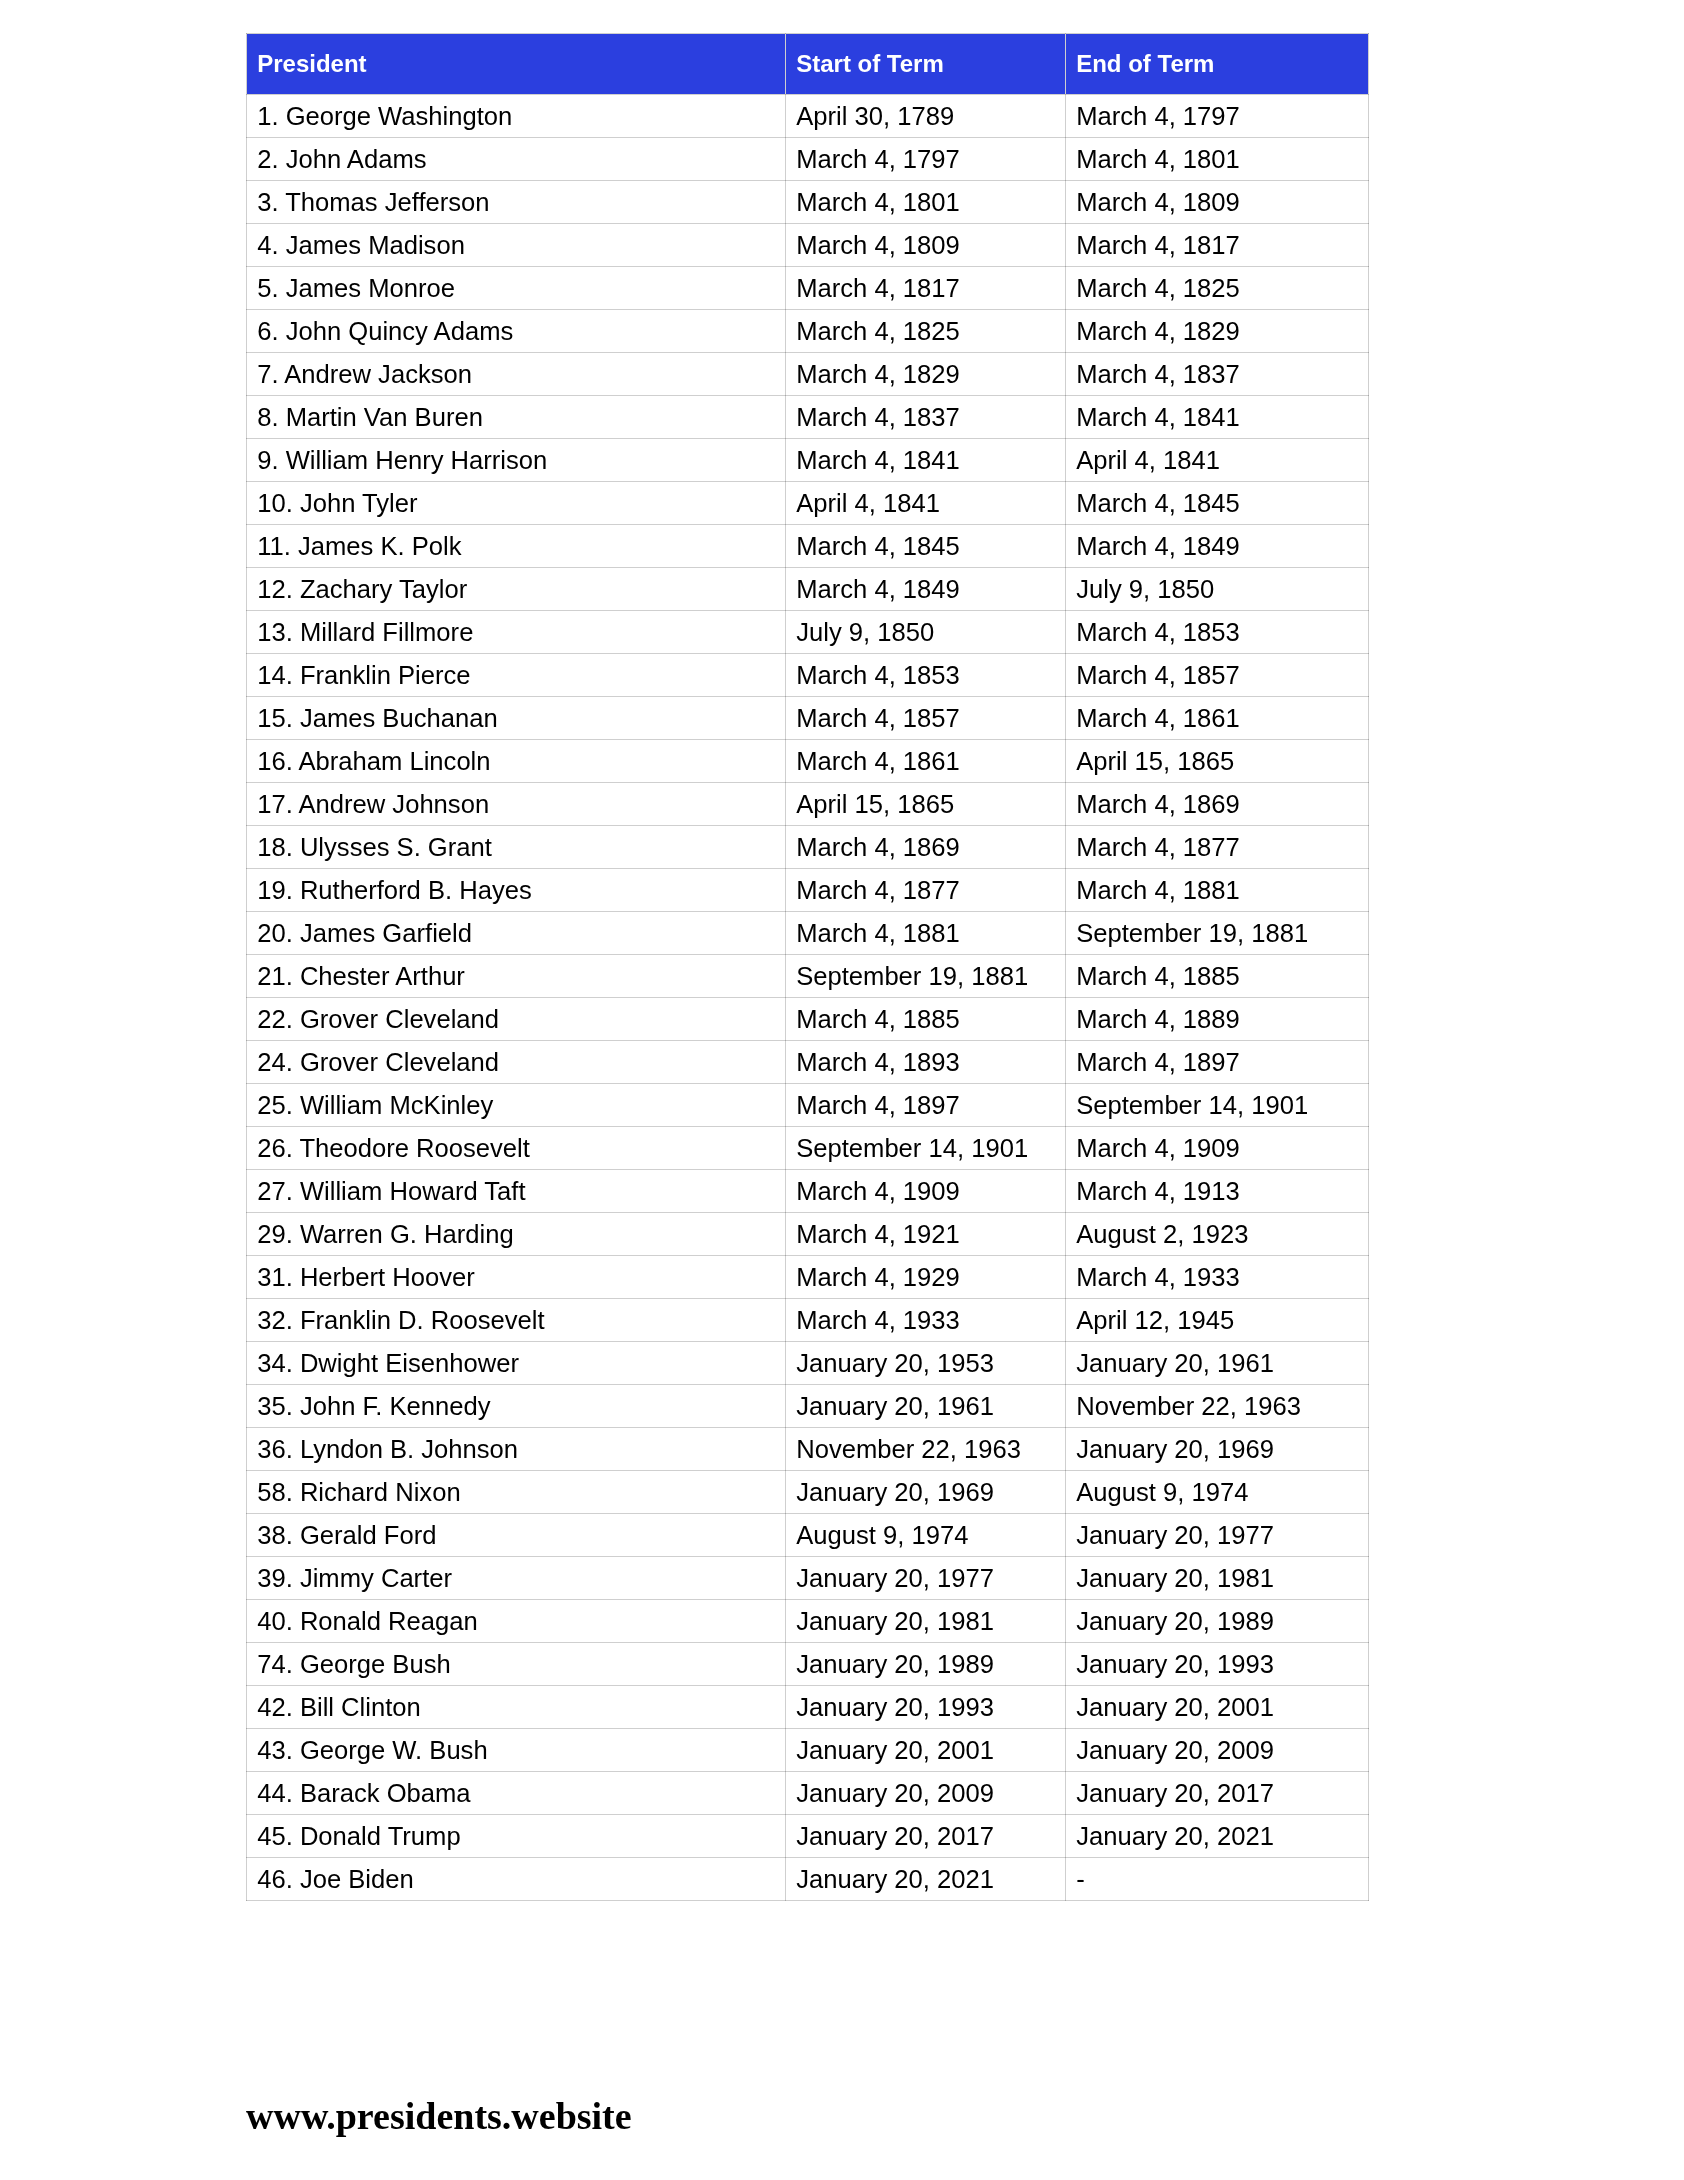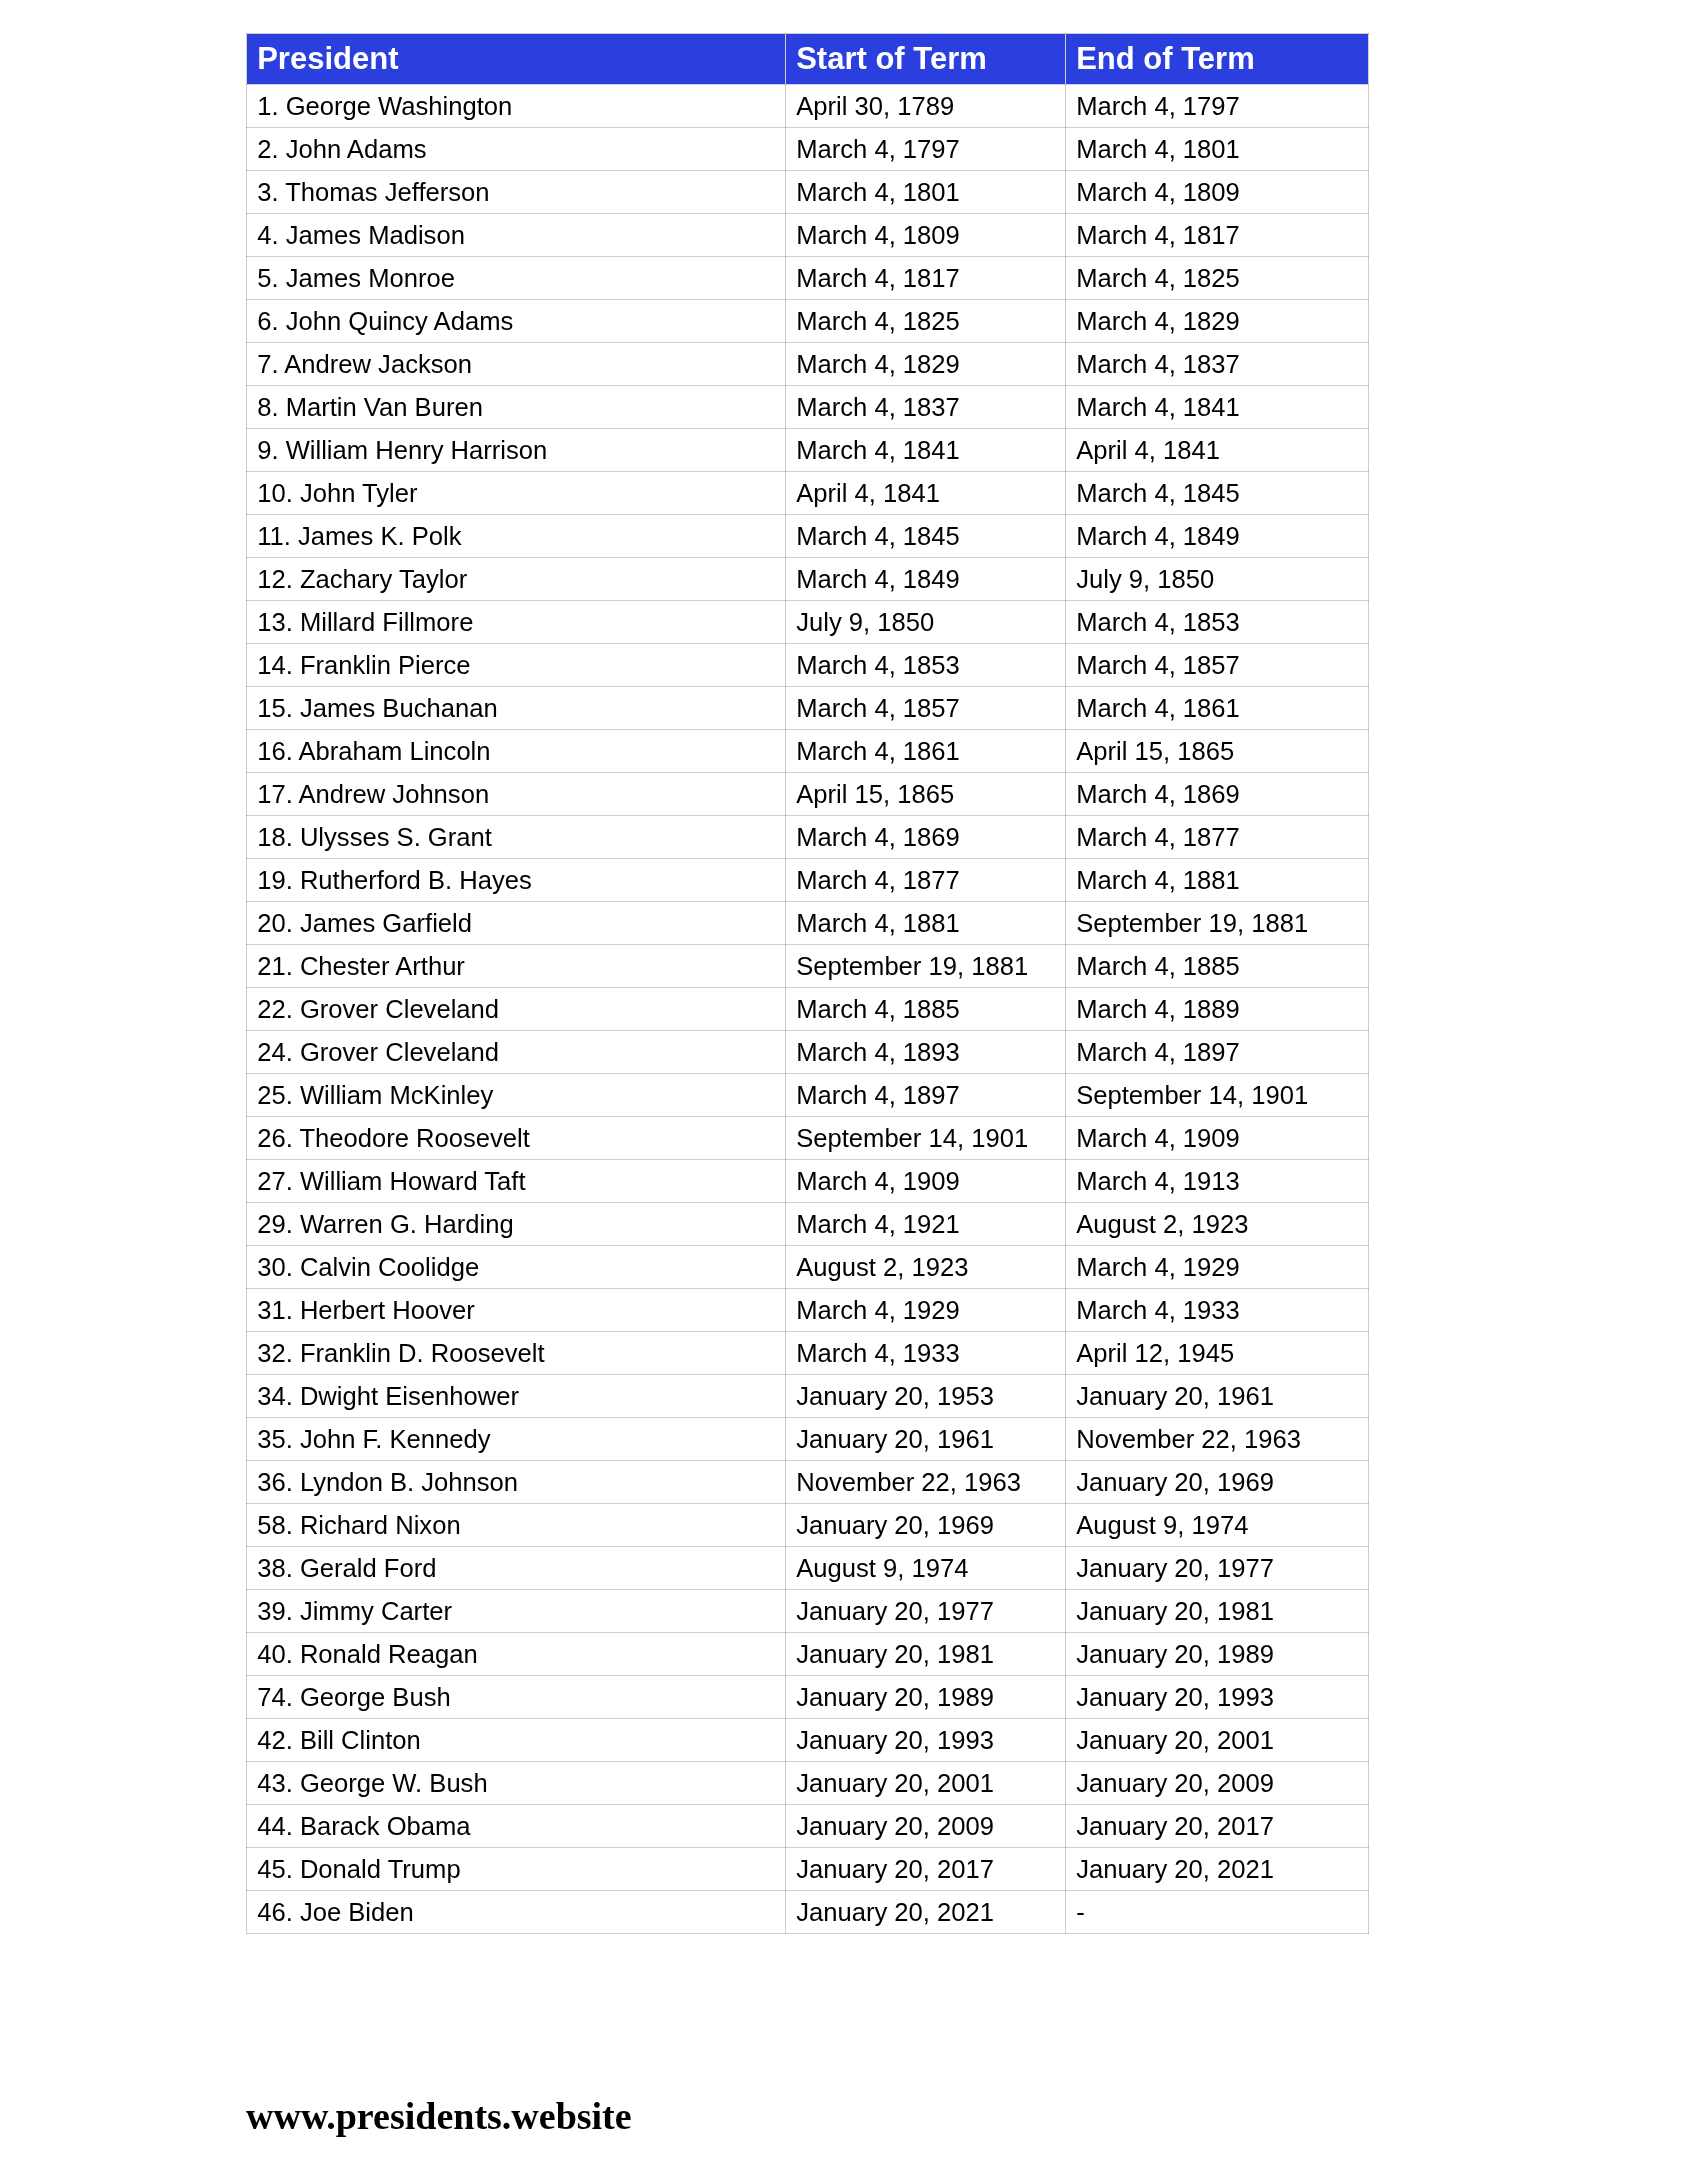--- a/index.html
+++ b/index.html
@@ -37,22 +37,22 @@
     vertical-align: middle;
     padding-left: 10.2px;
     padding-right: 5.1px;
     overflow: hidden;
     white-space: nowrap;
   }
   table.presidents th {
     background: var(--header-bg);
     color: var(--header-text);
     font-weight: bold;
-    font-size: 31px;
-    height: 51px;
+    font-size: 24px;
+    height: 61px;
   }
   table.presidents td {
     color: var(--row-text);
     font-size: 25.6px;
     font-weight: normal;
     height: 43px;
   }
   td.center { text-align: center; padding-left: 0; }
   .footer {
     position: absolute;
@@ -214,25 +214,20 @@
       <td>27. William Howard Taft</td>
       <td>March 4, 1909</td>
       <td>March 4, 1913</td>
     </tr>
         <tr>
       <td>29. Warren G. Harding</td>
       <td>March 4, 1921</td>
       <td>August 2, 1923</td>
     </tr>
         <tr>
-      <td>30. Calvin Coolidge</td>
-      <td>August 2, 1923</td>
-      <td>March 4, 1929</td>
-    </tr>
-        <tr>
       <td>31. Herbert Hoover</td>
       <td>March 4, 1929</td>
       <td>March 4, 1933</td>
     </tr>
         <tr>
       <td>32. Franklin D. Roosevelt</td>
       <td>March 4, 1933</td>
       <td>April 12, 1945</td>
     </tr>
         <tr>

